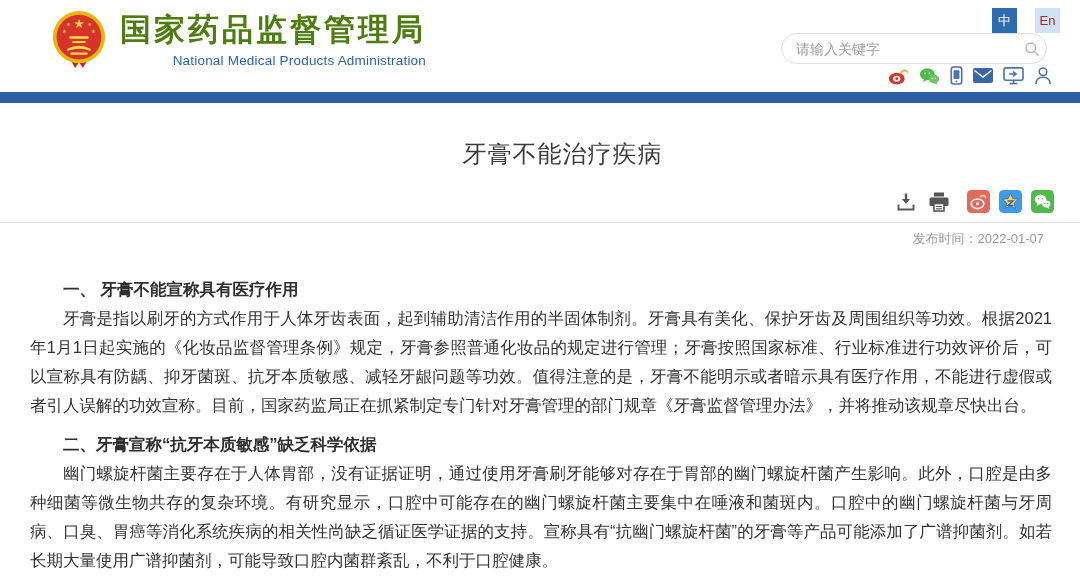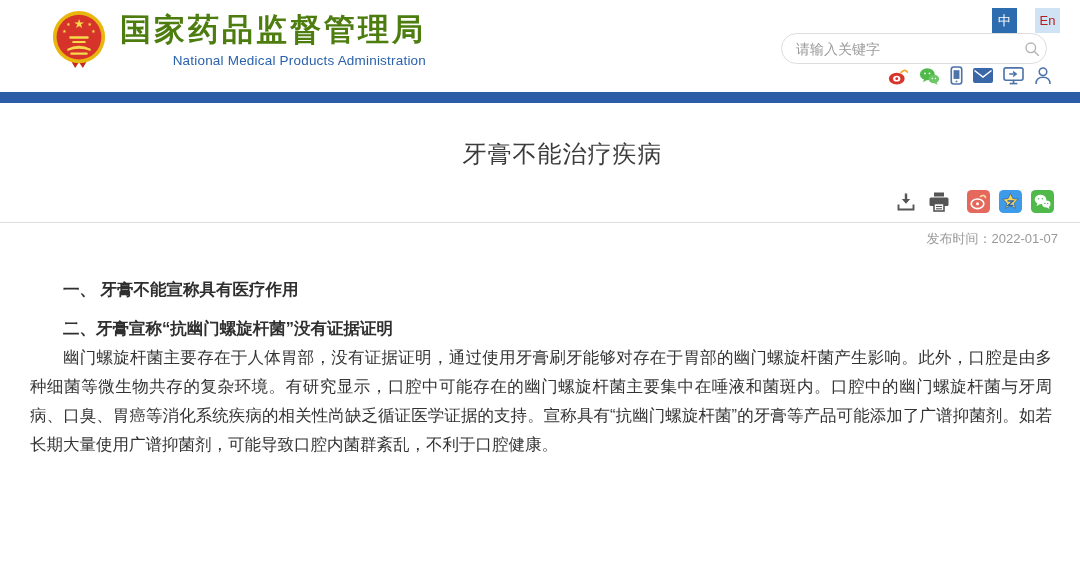--- a/index.html
+++ b/index.html
@@ -28,21 +28,21 @@
   .social-row{position:absolute;top:66px;right:28px;display:flex;align-items:center;gap:10px;}
   .social-row .ic{display:flex;align-items:center;justify-content:center;cursor:pointer;}
   .blue-bar{height:11px;background:#2b5ea7;}
   
   .title{margin-top:35px;text-align:center;font-size:24px;color:#3c3c3c;
     font-weight:normal;letter-spacing:1px;padding-left:45px;}
   .tools{display:flex;justify-content:flex-end;align-items:center;gap:9px;
     padding-right:26px;margin-top:20px;height:23px;}
   .tools .ic{display:flex;align-items:center;cursor:pointer;}
   .rule{border:none;border-top:1px solid #dedede;margin:9px 0 0 0;}
-  .pubdate{text-align:right;padding-right:22px;margin-top:7px;font-size:13px;color:#999;}
+  .pubdate{text-align:right;padding-right:36px;margin-top:7px;font-size:13px;color:#999;}
   .body-text{padding:17px 28px 0 30px;font-size:16.5px;color:#333;
     line-height:29px;text-align:justify;}
   .body-text p{margin:0;text-indent:2em;}
   .body-text p.head{font-weight:bold;color:#2f2f2f;margin-top:10px;}
 </style>
 </head>
 <body>
 
 <div class="header">
   <div class="brand">
@@ -187,17 +187,18 @@
   </div>
 
   <hr class="rule">
 
   <div class="pubdate">
     <span>发布时间：</span><span>2022-01-07</span>
   </div>
 
   <div class="body-text">
     <p class="head">一、 牙膏不能宣称具有医疗作用</p>
-    <p class="head">二、牙膏宣称“抗幽门螺旋杆菌”没有证据证明</p>
+    <p>牙膏是指以刷牙的方式作用于人体牙齿表面，起到辅助清洁作用的半固体制剂。牙膏具有美化、保护牙齿及周围组织等功效。根据2021年1月1日起实施的《化妆品监督管理条例》规定，牙膏参照普通化妆品的规定进行管理；牙膏按照国家标准、行业标准进行功效评价后，可以宣称具有防龋、抑牙菌斑、抗牙本质敏感、减轻牙龈问题等功效。值得注意的是，牙膏不能明示或者暗示具有医疗作用，不能进行虚假或者引人误解的功效宣称。目前，国家药监局正在抓紧制定专门针对牙膏管理的部门规章《牙膏监督管理办法》，并将推动该规章尽快出台。</p>
+    <p class="head">二、牙膏宣称“抗牙本质敏感”缺乏科学依据</p>
     <p>幽门螺旋杆菌主要存在于人体胃部，没有证据证明，通过使用牙膏刷牙能够对存在于胃部的幽门螺旋杆菌产生影响。此外，口腔是由多种细菌等微生物共存的复杂环境。有研究显示，口腔中可能存在的幽门螺旋杆菌主要集中在唾液和菌斑内。口腔中的幽门螺旋杆菌与牙周病、口臭、胃癌等消化系统疾病的相关性尚缺乏循证医学证据的支持。宣称具有“抗幽门螺旋杆菌”的牙膏等产品可能添加了广谱抑菌剂。如若长期大量使用广谱抑菌剂，可能导致口腔内菌群紊乱，不利于口腔健康。</p>
 
   </div>
 </div>
 
 </body></html>

